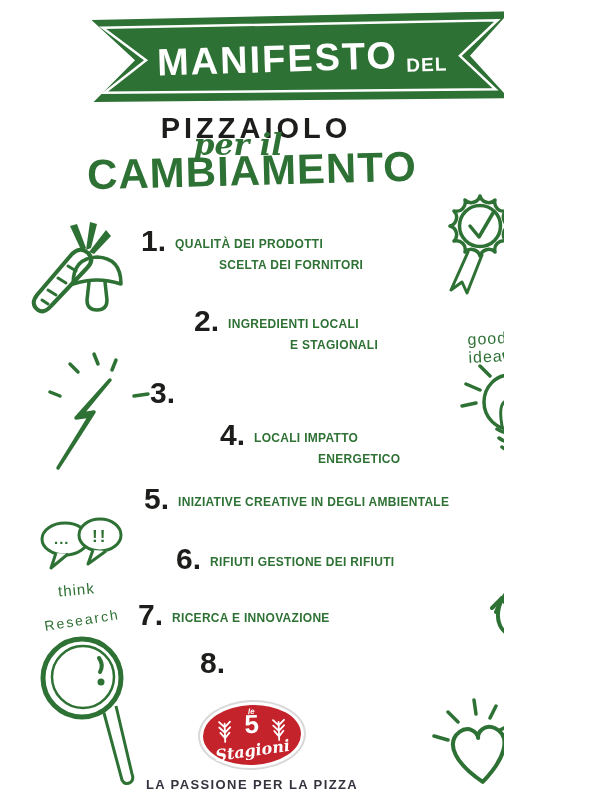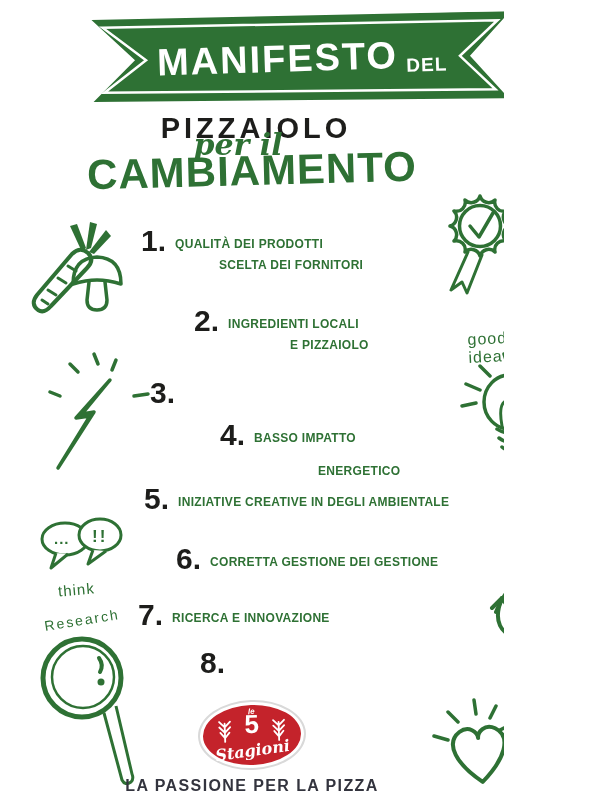--- a/index.html
+++ b/index.html
@@ -44,21 +44,21 @@
   .logo-oval{position:relative;width:98px;height:60px;background:var(--red);
     border-radius:50%;border:3px solid #fff;box-shadow:0 0 0 2px #d9d9d9;transform:rotate(-2deg);}
   .logo-le{position:absolute;top:2px;left:0;right:0;text-align:center;color:#fff;
     font-size:8px;font-style:italic;font-weight:700;}
   .logo-5{position:absolute;top:4px;left:0;right:0;text-align:center;color:#fff;
     font-size:26px;font-weight:900;}
   .logo-name{position:absolute;bottom:5px;left:0;right:0;text-align:center;color:#fff;
     font-family:"DejaVu Serif",serif;font-style:italic;font-weight:700;font-size:16px;
     transform:rotate(-6deg);}
   .wheat{position:absolute;top:12px;}
-  .tagline{margin-top:9px;font-size:16px;font-weight:700;letter-spacing:1.4px;color:var(--tagline);}
+  .tagline{margin-top:9px;font-size:13px;font-weight:700;letter-spacing:1.4px;color:var(--tagline);}
 </style>
 </head>
 <body>
 
 <div class="poster">
 
   <div class="abs banner-wrap icon">
     <svg width="424" height="88" viewBox="0 0 424 88">
       <polygon points="2,3 421,0 380,44 418,87 3,85 45,44" fill="currentColor"></polygon>
       <polygon points="13,11 408,9 370,44 405,78 14,76 56,44" fill="none" stroke="#ffffff" stroke-width="2.5"></polygon>
@@ -163,47 +163,47 @@
     <div class="lines">
       <div>QUALITÀ DEI PRODOTTI</div>
       <div style="margin-left:44px;">SCELTA DEI FORNITORI</div>
     </div>
   </div>
 
   <div class="item" style="left:194px;top:306px;">
     <span class="num">2.</span>
     <div class="lines">
       <div>INGREDIENTI LOCALI</div>
-      <div style="margin-left:62px;">E PIZZAIOLO</div>
+      <div style="margin-left:62px;">E STAGIONALI</div>
     </div>
   </div>
 
   <div class="item" style="left:150px;top:378px;">
     <span class="num">3.</span>
   </div>
 
   <div class="item" style="left:220px;top:420px;">
     <span class="num">4.</span>
     <div class="lines">
-      <div>BASSO IMPATTO</div>
-      <div style="margin-left:64px;margin-top:12px;">ENERGETICO</div>
+      <div>LOCALI IMPATTO</div>
+      <div style="margin-left:64px;">ENERGETICO</div>
     </div>
   </div>
 
   <div class="item" style="left:144px;top:484px;">
     <span class="num">5.</span>
     <div class="lines">
       <div>INIZIATIVE CREATIVE IN DEGLI AMBIENTALE</div>
     </div>
   </div>
 
   <div class="item" style="left:176px;top:544px;">
     <span class="num">6.</span>
     <div class="lines">
-      <div>CORRETTA GESTIONE DEI GESTIONE</div>
+      <div>RIFIUTI GESTIONE DEI RIFIUTI</div>
     </div>
   </div>
 
   <div class="item" style="left:138px;top:600px;">
     <span class="num">7.</span>
     <div class="lines">
       <div>RICERCA E INNOVAZIONE</div>
     </div>
   </div>
 

